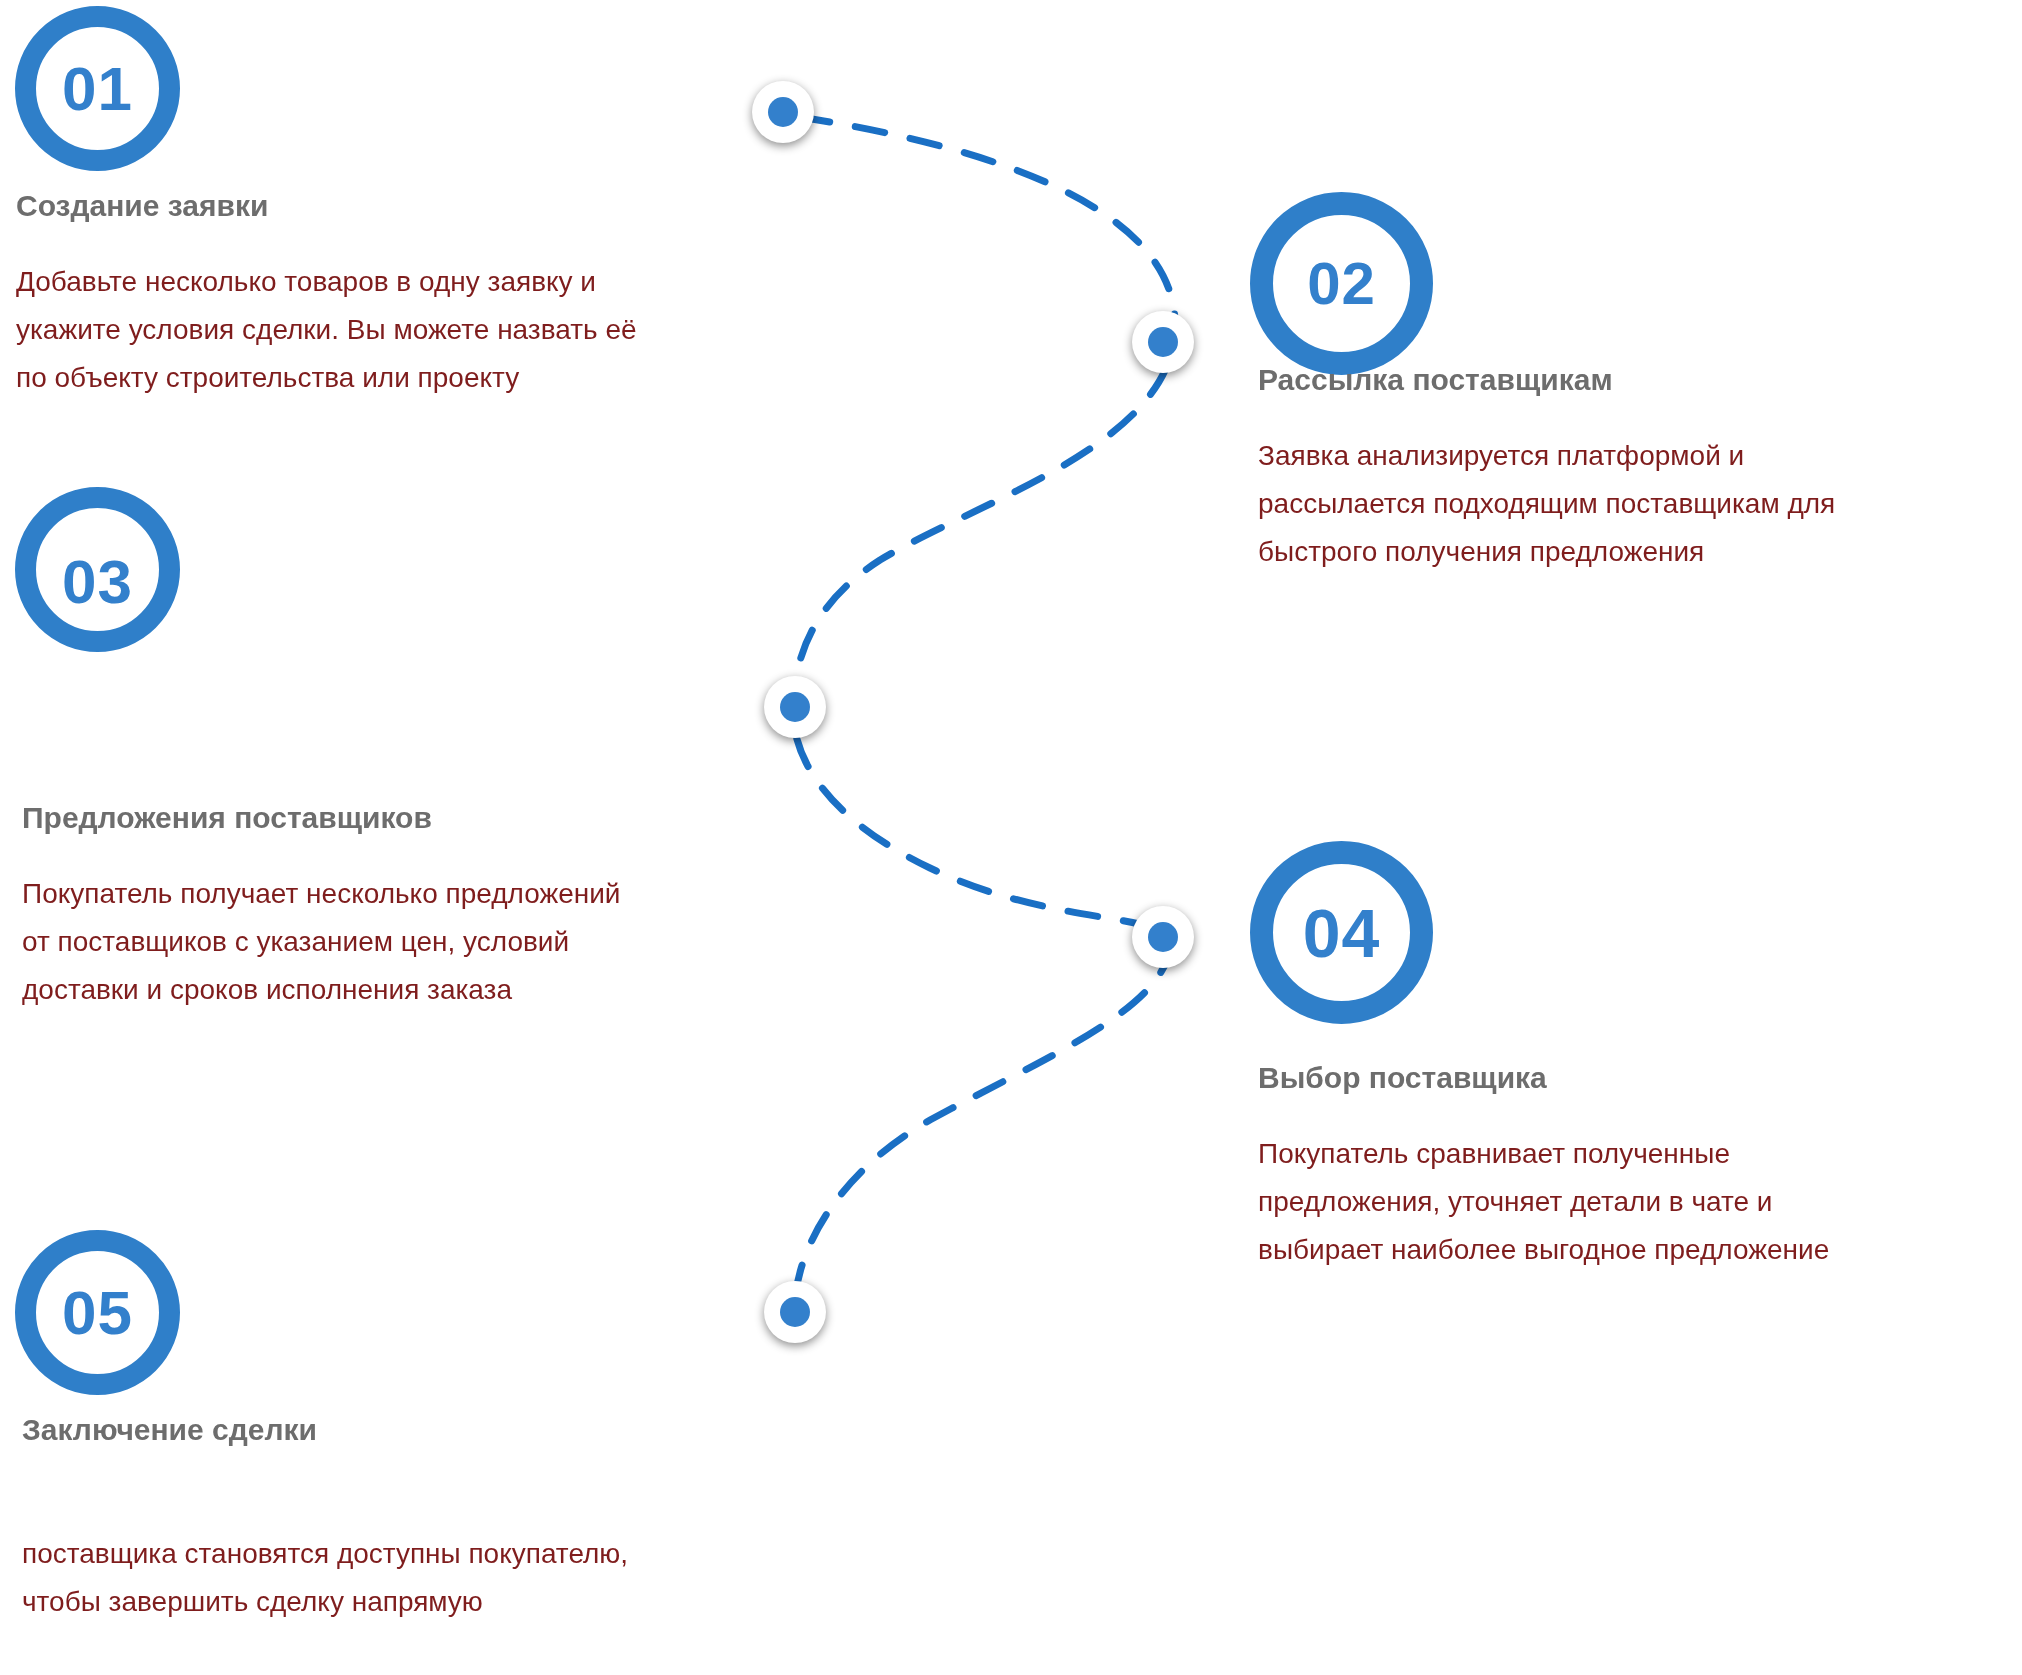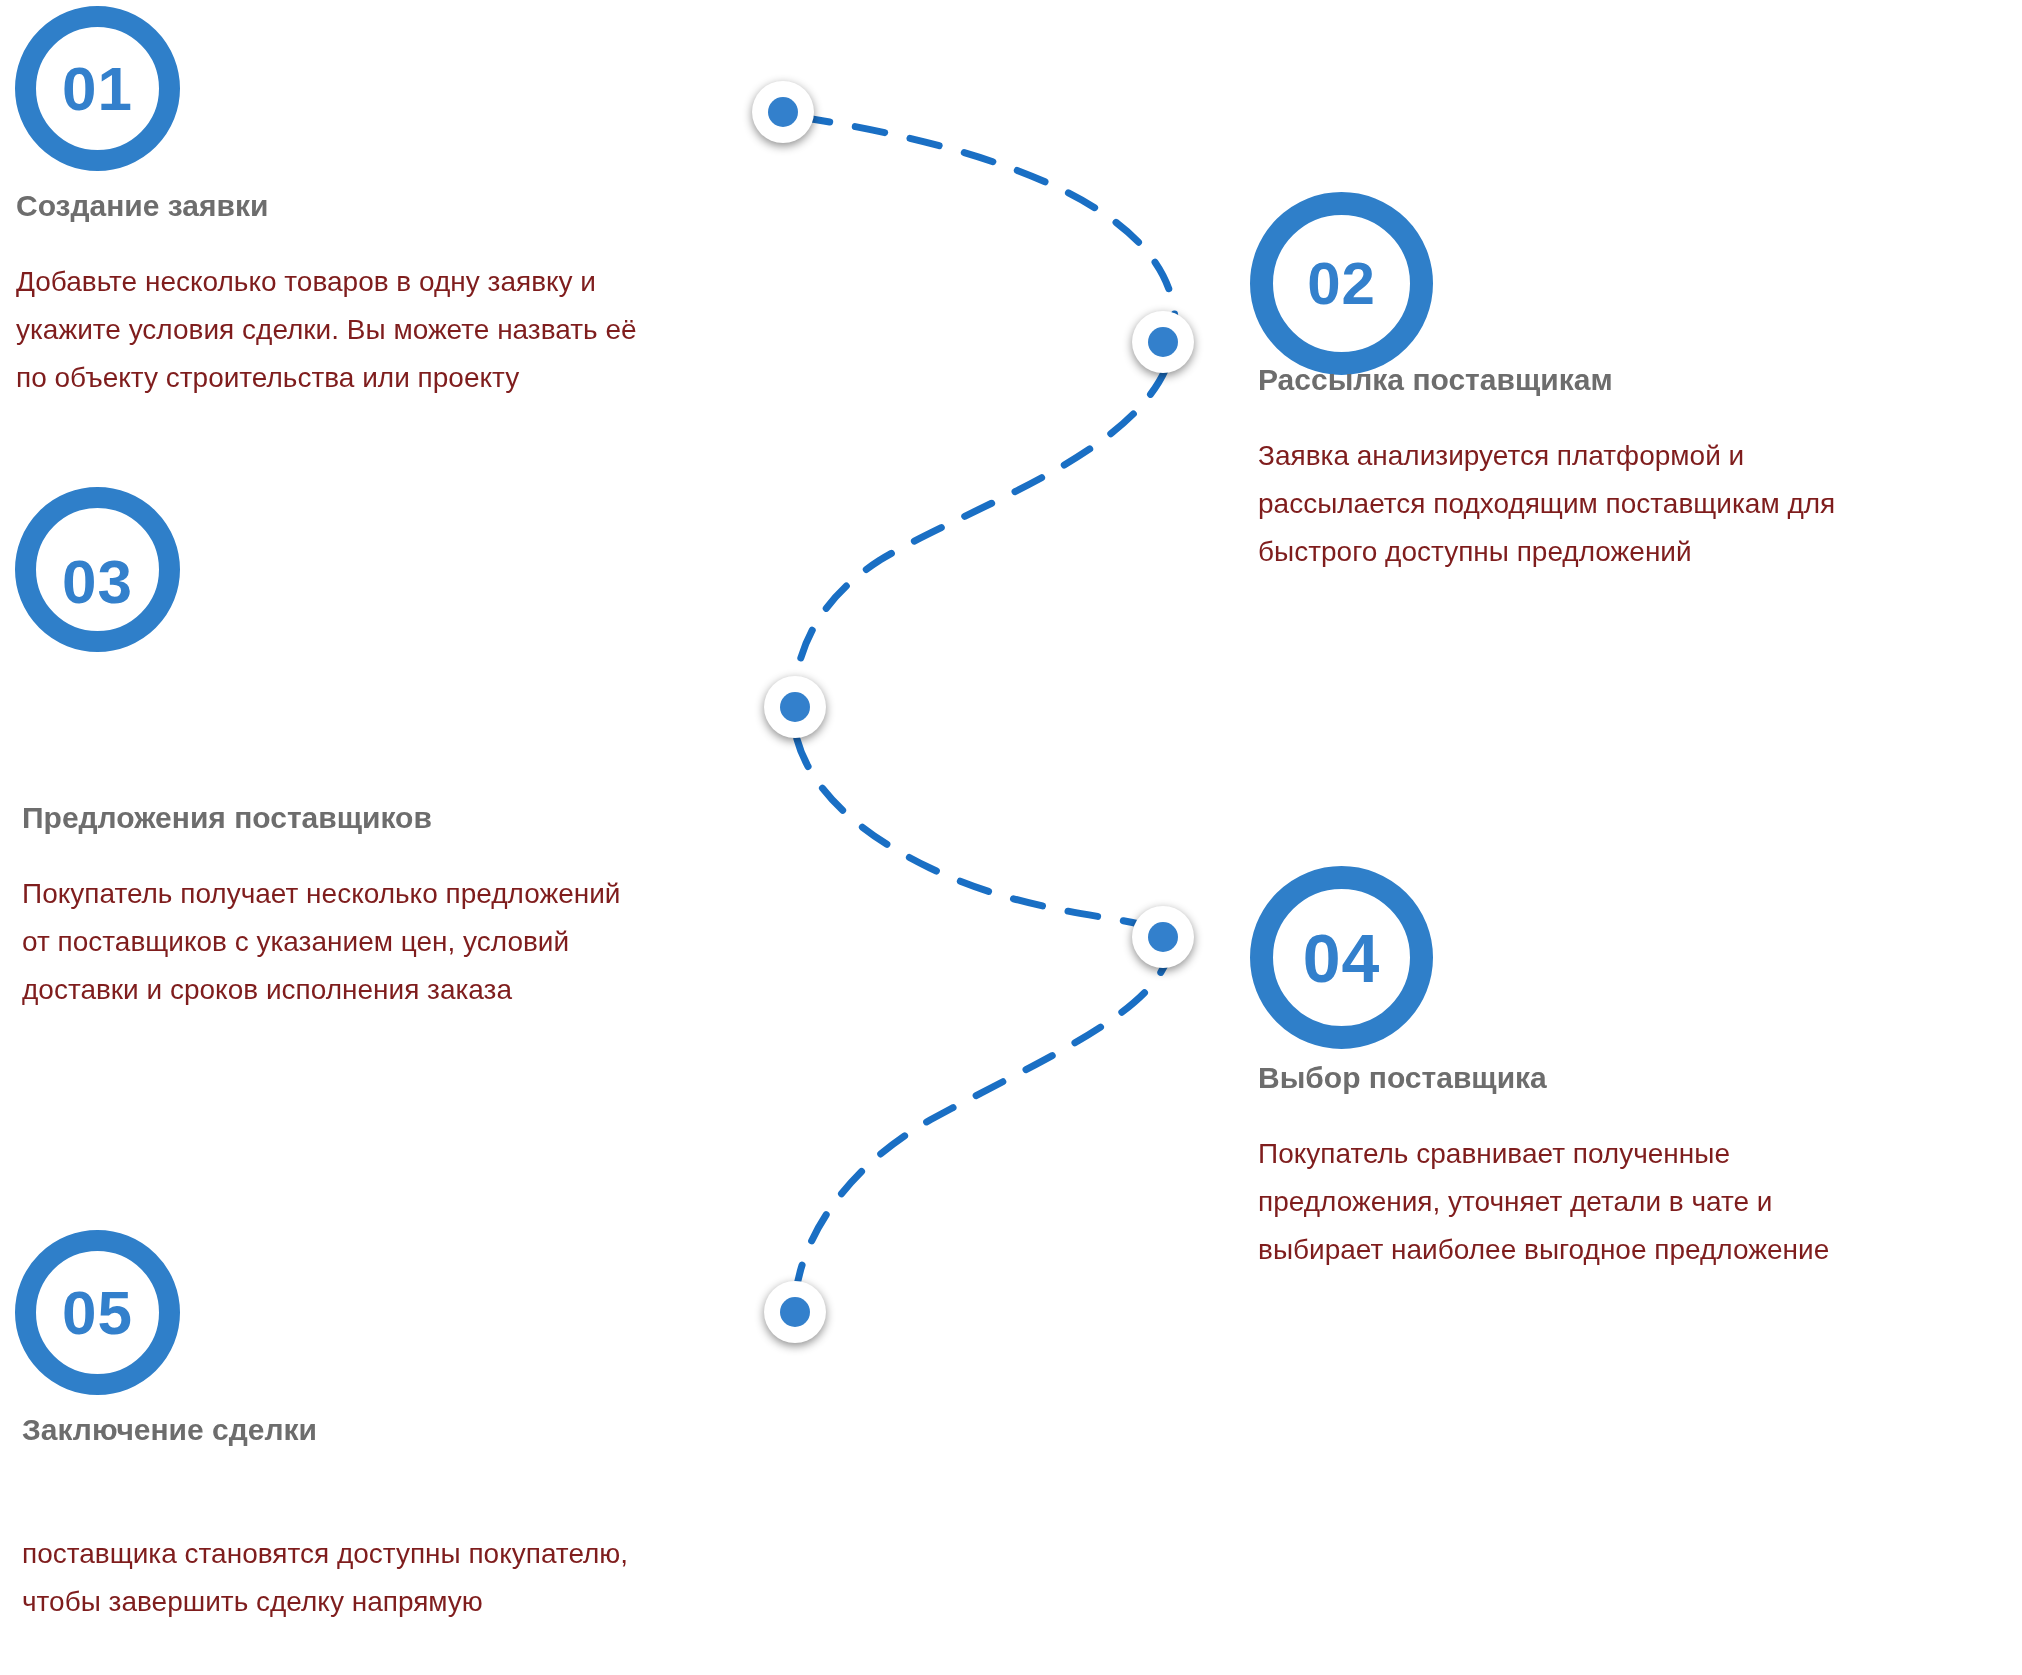--- a/index.html
+++ b/index.html
@@ -108,37 +108,37 @@
   </div>
 
   <div class="step-circle" style="left:1250px; top:192px; width:183px; height:183px; border:23px solid #2f7fc9;">
     <span class="num" style="font-size:60px; color:#3380cc;">02</span>
   </div>
   <div class="step-text" style="left:1258px; top:362px; width:760px;">
     <p class="step-title">Рассылка поставщикам</p>
     <p class="step-desc">
       <span>Заявка анализируется платформой и</span><br>
       <span>рассылается подходящим поставщикам для</span><br>
-      <span>быстрого доступны предложений</span>
+      <span>быстрого получения предложения</span>
     </p>
   </div>
 
   <div class="step-circle" style="left:15px; top:487px; width:165px; height:165px; border:21px solid #2f7fc9;">
     <span class="num" style="font-size:62px; color:#3380cc;margin-top:25px;">03</span>
   </div>
   <div class="step-text" style="left:22px; top:800px; width:760px;">
     <p class="step-title">Предложения поставщиков</p>
     <p class="step-desc">
       <span>Покупатель получает несколько предложений</span><br>
       <span>от поставщиков с указанием цен, условий</span><br>
       <span>доставки и сроков исполнения заказа</span>
     </p>
   </div>
 
-  <div class="step-circle" style="left:1250px; top:866px; width:183px; height:183px; border:23px solid #2f7fc9;">
+  <div class="step-circle" style="left:1250px; top:841px; width:183px; height:183px; border:23px solid #2f7fc9;">
     <span class="num" style="font-size:68px; color:#3380cc;">04</span>
   </div>
   <div class="step-text" style="left:1258px; top:1060px; width:760px;">
     <p class="step-title">Выбор поставщика</p>
     <p class="step-desc">
       <span>Покупатель сравнивает полученные</span><br>
       <span>предложения, уточняет детали в чате и</span><br>
       <span>выбирает наиболее выгодное предложение</span>
     </p>
   </div>

